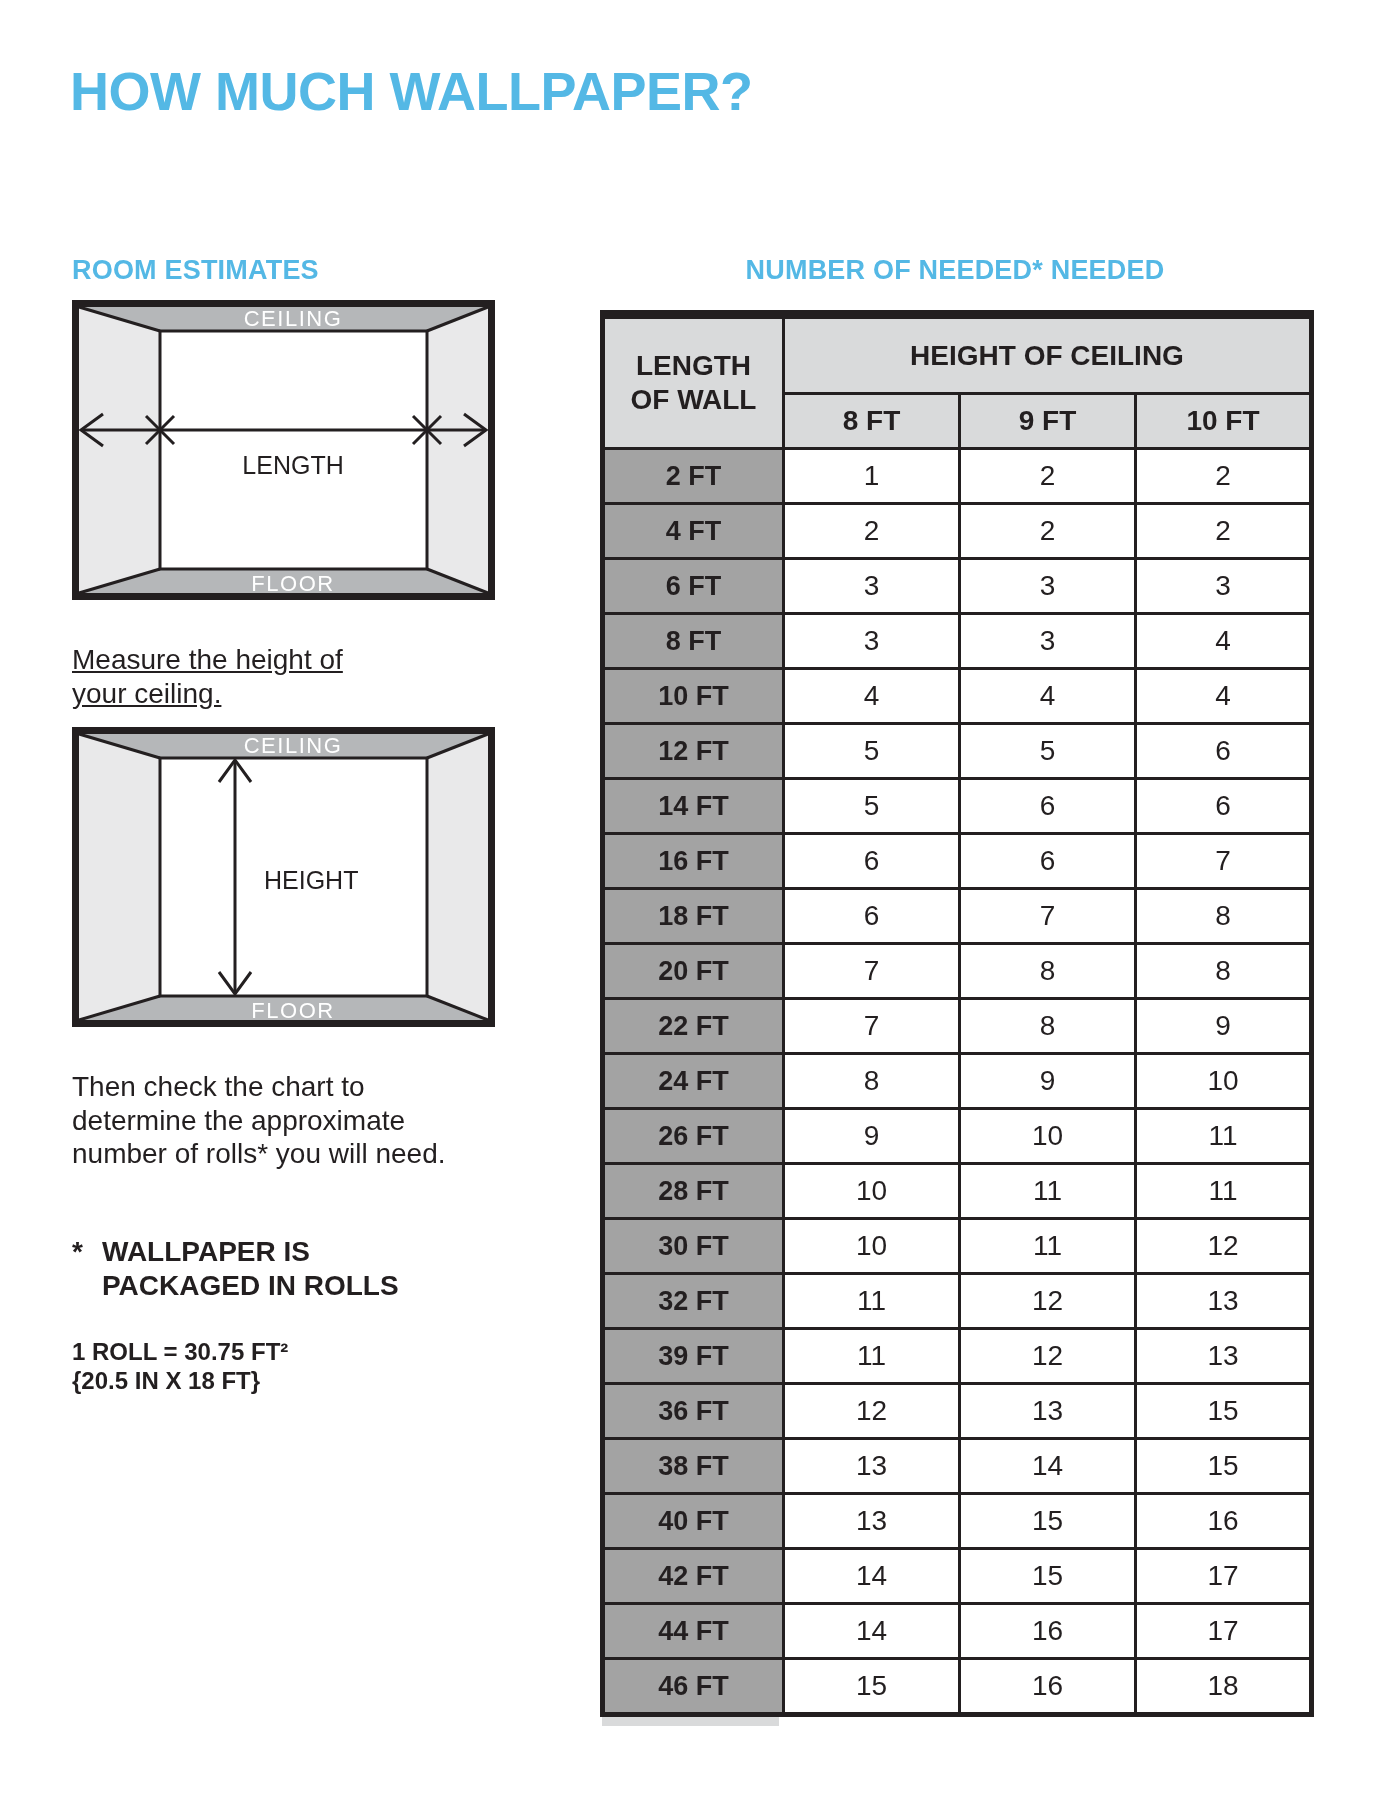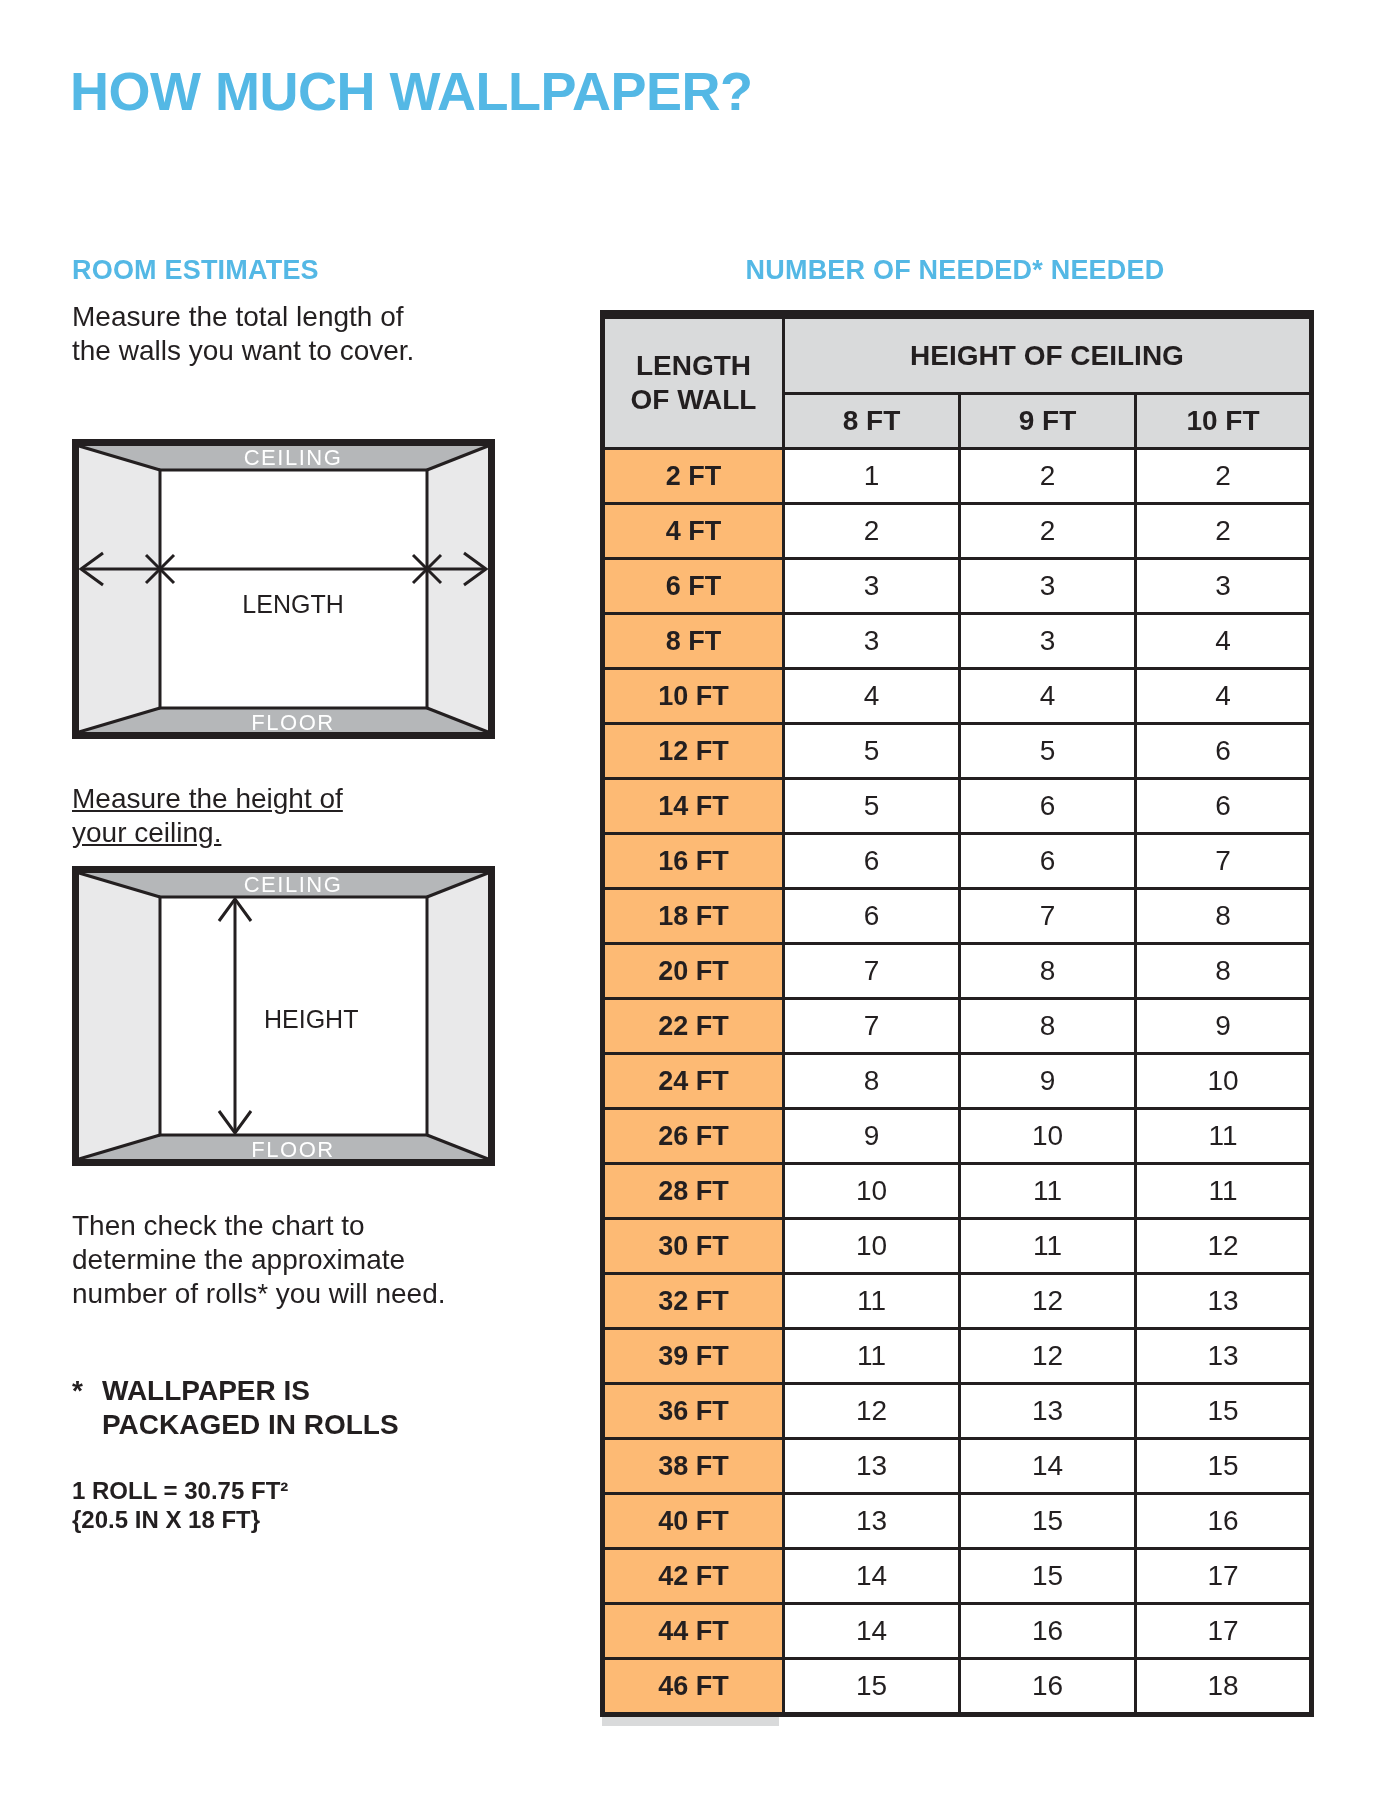--- a/index.html
+++ b/index.html
@@ -51,41 +51,39 @@
     border:3px solid #231f20; text-align:center; vertical-align:middle;
     padding:0;
   }
   th.corner {
     background:#d9dadb; border-right:9px solid #231f20;
     font-size:28px; font-weight:bold; line-height:1.2; white-space:pre-line;
   }
   th.group { background:#d9dadb; height:73px; font-size:28px; font-weight:bold; }
   th.colhead { background:#d9dadb; height:52px; font-size:28px; font-weight:bold; }
   th.rowlabel {
-    background:#fdba74; border-right:9px solid #231f20;
+    background:#a3a3a3; border-right:9px solid #231f20;
     font-size:27px; font-weight:bold; height:52px;
   }
   td.cell { font-size:28px; font-weight:normal; height:52px; background:#ffffff; }
   .table-foot-strip {
     width:177px; height:9px; background:#d9dadb; margin:0 0 0 2px;
   }
   svg text { font-family:"Liberation Sans","DejaVu Sans",sans-serif; }
 </style>
 </head>
 <body>
 
 <div class="page">
 
   <h1 class="page-title">HOW MUCH WALLPAPER?</h1>
 
   <div class="left-col">
     <h2 class="section-heading">ROOM ESTIMATES</h2>
 
-    <p class="body-text step1">Measure the total length of
-the walls you want to cover.</p>
 
     <svg class="room-svg" width="423" height="300" viewBox="0 0 423 300">
       <rect x="0" y="0" width="423" height="300" fill="#ffffff"></rect>
       <polygon points="7,7 416,7 355,31 88,31" fill="#b5b7b9"></polygon>
       <polygon points="7,293 416,293 355,269 88,269" fill="#b5b7b9"></polygon>
       <polygon points="7,7 88,31 88,269 7,293" fill="#e9e9ea"></polygon>
       <polygon points="416,7 355,31 355,269 416,293" fill="#e9e9ea"></polygon>
       <rect x="88" y="31" width="267" height="238" fill="#ffffff"></rect>
       <g stroke="#231f20" stroke-width="3" fill="none">
         <line x1="7" y1="7" x2="88" y2="31"></line>

